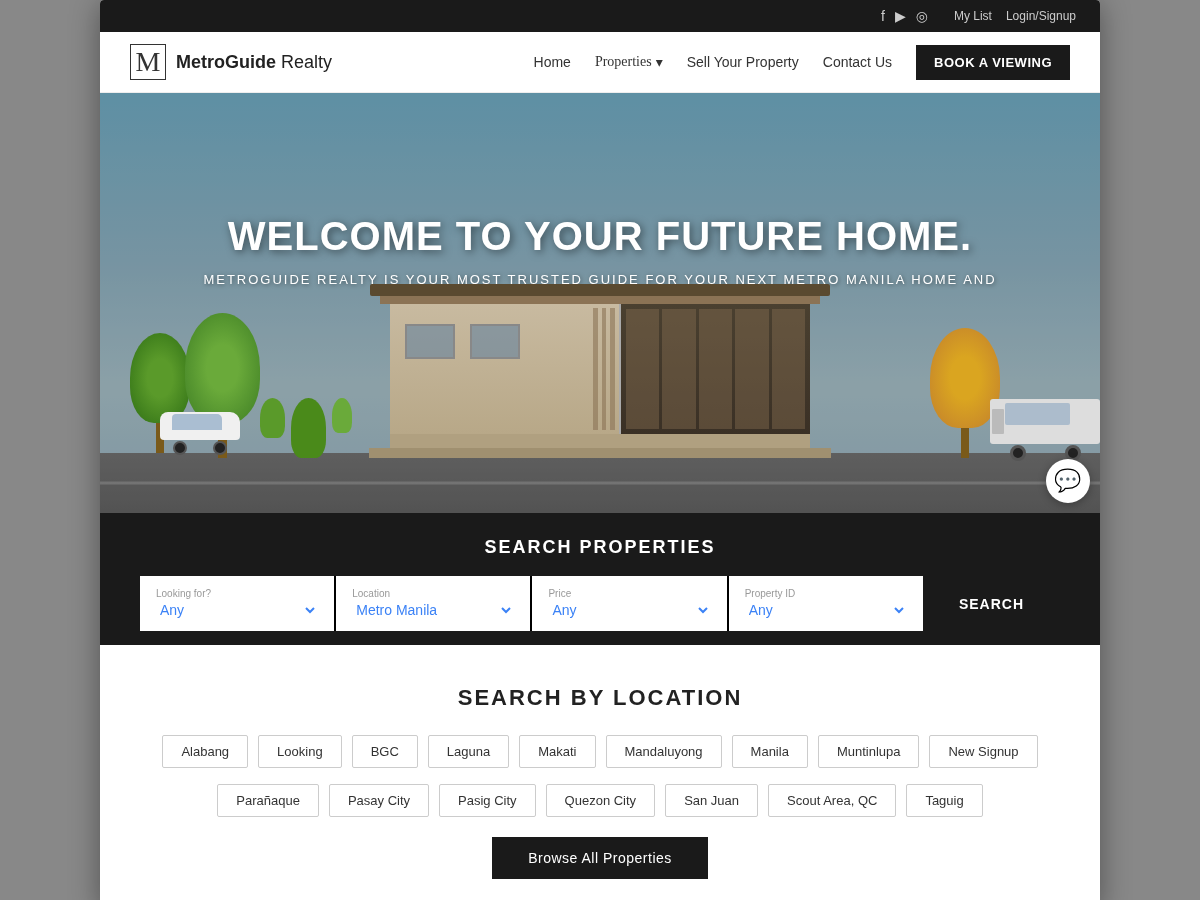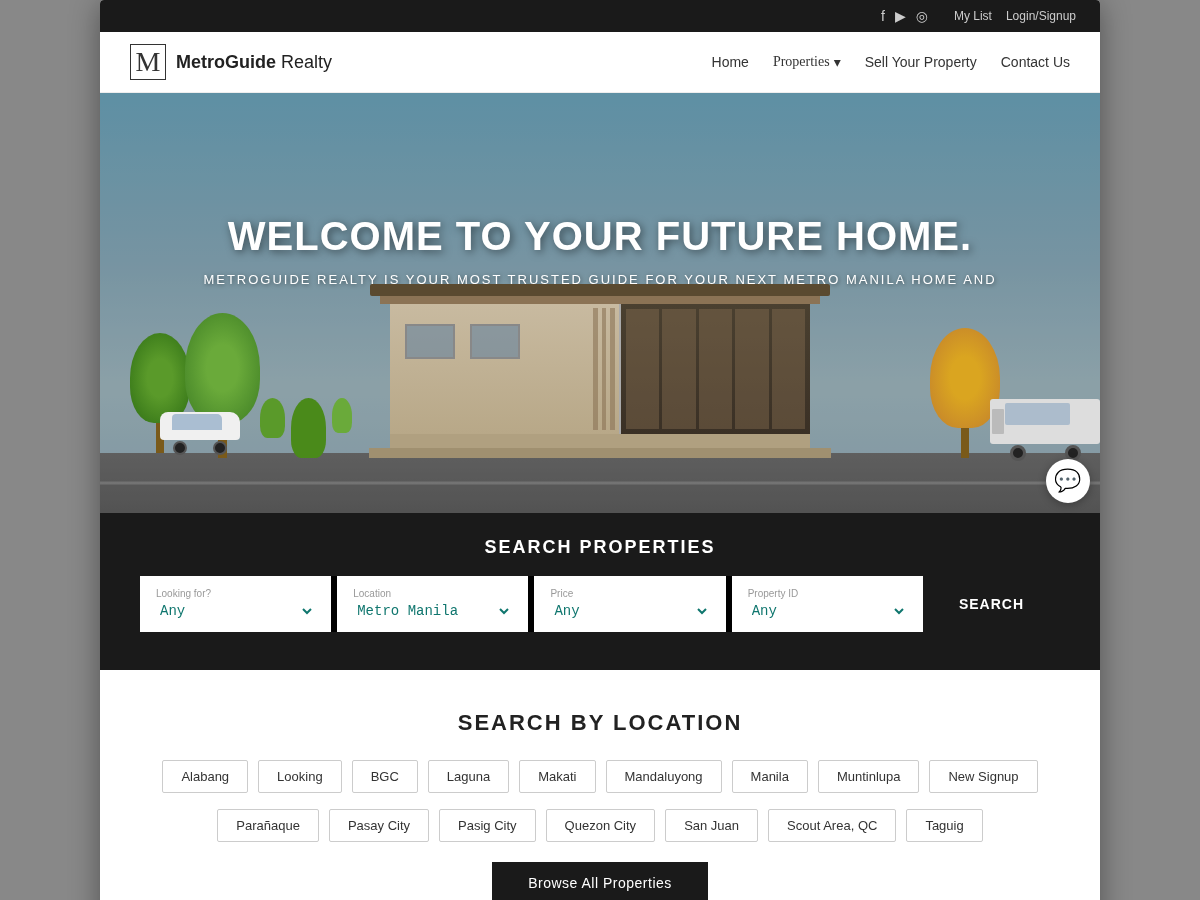--- a/index.html
+++ b/index.html
@@ -154,57 +154,56 @@
       font-size: 14px;
       font-weight: 600;
       letter-spacing: 1px;
       cursor: pointer;
       border: none;
       display: inline-block;
     }
     
     .search-section {
       background: #1a1a1a;
-      padding: 24px 40px 38px;
+      padding: 24px 40px 14px;
     }
     .search-title {
       color: #fff;
       text-align: center;
       font-size: 18px;
       font-weight: 700;
       letter-spacing: 2px;
       margin-bottom: 18px;
     }
     .search-bar {
       display: flex;
       gap: 0;
       background: #fff;
     }
     .search-field {
       flex: 1;
       padding: 12px 16px;
-      border-right: 6px solid #000000;
+      border-right: 2px solid #000000;
       position: relative;
     }
     .search-field label {
       display: block;
       font-size: 10px;
       color: #999;
       margin-bottom: 2px;
     }
     .search-field select {
       border: none;
       outline: none;
       font-size: 14px;
-      color: #0f766e;
+      color: #3b82f6;
       background: transparent;
       width: 100%;
       cursor: pointer;
       appearance: auto;
-      font-family: Liberation Mono, monospace;
     }
     .search-btn {
       background: #1a1a1a;
       color: #fff;
       border: none;
       padding: 0 36px;
       font-size: 14px;
       font-weight: 700;
       letter-spacing: 1px;
       cursor: pointer;
@@ -291,20 +290,21 @@
       <div class="logo-icon">M</div>
       <div class="logo-text">
         <strong>MetroGuide</strong><span> Realty</span>
       </div>
     </div>
     <div class="nav-links">
       <a class="nav-link">Home</a>
       <a class="nav-link nav-link-dropdown">Properties <span>▾</span></a>
       <a class="nav-link">Sell Your Property</a>
       <a class="nav-link">Contact Us</a>
+      <button class="nav-cta">BOOK A VIEWING</button>
     </div>
   </nav>
 
   <div class="hero-wrapper" style="position:relative;">
     <div class="hero">
       <div class="sky-gradient"></div>
 
       <div style="position:absolute;bottom:60px;left:30px;z-index:2;">
         <div style="width:60px;height:90px;background:radial-gradient(ellipse,#5a9a2a 30%,#3a7a1a 80%);border-radius:50% 50% 40% 40%;"></div>
         <div style="width:8px;height:30px;background:#7a5a1a;margin:0 auto;"></div>

